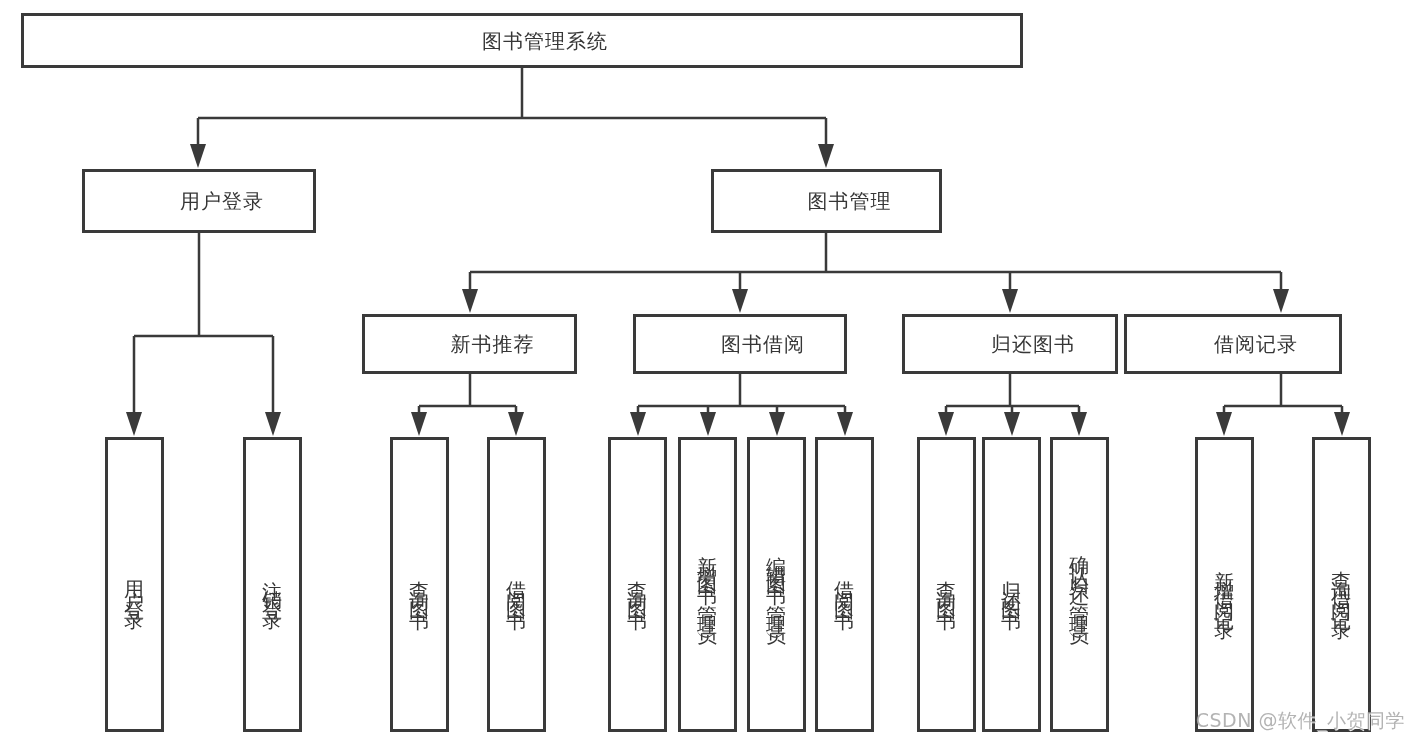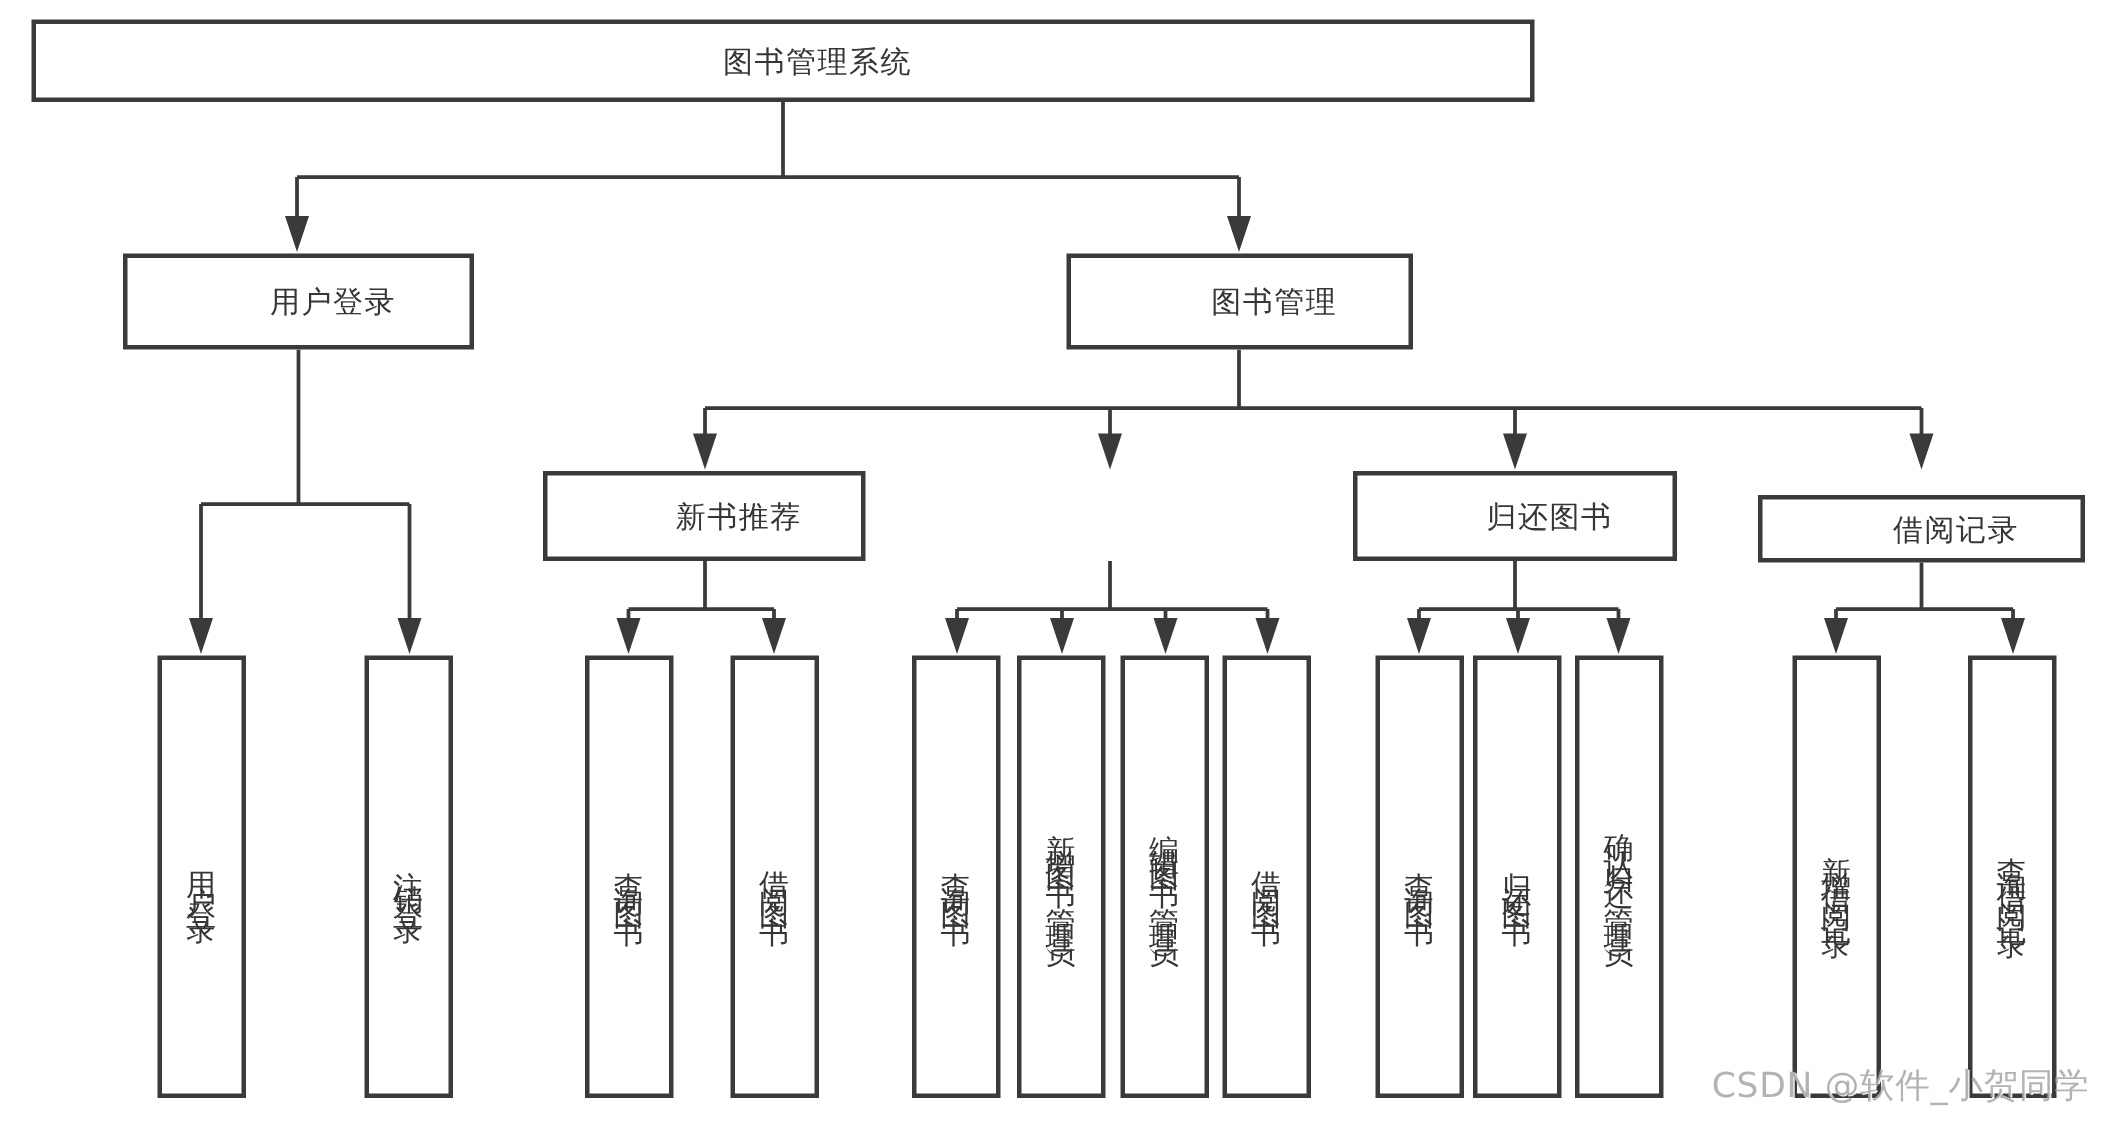--- a/index.html
+++ b/index.html
@@ -40,22 +40,22 @@
   }
   .vbox {
     writing-mode: vertical-rl;
     text-orientation: mixed;
     letter-spacing: 10px;
     font-size: 20px;
   }
   .watermark {
     position: absolute;
     top: 708px;
-    right: 12px;
-    font-size: 23px;
+    right: 0;
+    font-size: 19px;
     color: rgba(168, 168, 168, 0.88);
     text-shadow: 1px 1px 0 rgba(255, 255, 255, 0.9);
     letter-spacing: 0.5px;
     white-space: nowrap;
     z-index: 5;
   }
 </style>
 </head>
 <body>
 
@@ -93,22 +93,23 @@
       <polygon points="1334,412 1350,412 1342,436"></polygon>
     </g>
   </svg>
 
   <div class="box hbox" style="left:21px; top:13px; width:1002px; height:55px;">图书管理系统</div>
 
   <div class="box hbox" style="left:82px; top:169px; width:234px; height:64px;">用户登录</div>
   <div class="box hbox" style="left:362px; top:314px; width:215px; height:60px;">新书推荐</div>
 
   <div class="box hbox" style="left:711px; top:169px; width:231px; height:64px;">图书管理</div>
+  <div class="box hbox" style="left:633px; top:314px; width:214px; height:60px;">图书借阅</div>
   <div class="box hbox" style="left:902px; top:314px; width:216px; height:60px;">归还图书</div>
-  <div class="box hbox" style="left:1172px; top:314px; width:218px; height:45px;margin-top:16px;">借阅记录</div>
+  <div class="box hbox" style="left:1124px; top:314px; width:218px; height:60px;">借阅记录</div>
 
   <div class="box vbox" style="left:105px; top:437px; width:59px; height:295px;">用户登录</div>
   <div class="box vbox" style="left:243px; top:437px; width:59px; height:295px;">注销登录</div>
 
   <div class="box vbox" style="left:390px; top:437px; width:59px; height:295px;">查询图书</div>
   <div class="box vbox" style="left:487px; top:437px; width:59px; height:295px;">借阅图书</div>
 
   <div class="box vbox" style="left:608px; top:437px; width:59px; height:295px;">查询图书</div>
   <div class="box vbox" style="left:678px; top:437px; width:59px; height:295px;">新增图书（管理员）</div>
   <div class="box vbox" style="left:747px; top:437px; width:59px; height:295px;">编辑图书（管理员）</div>

